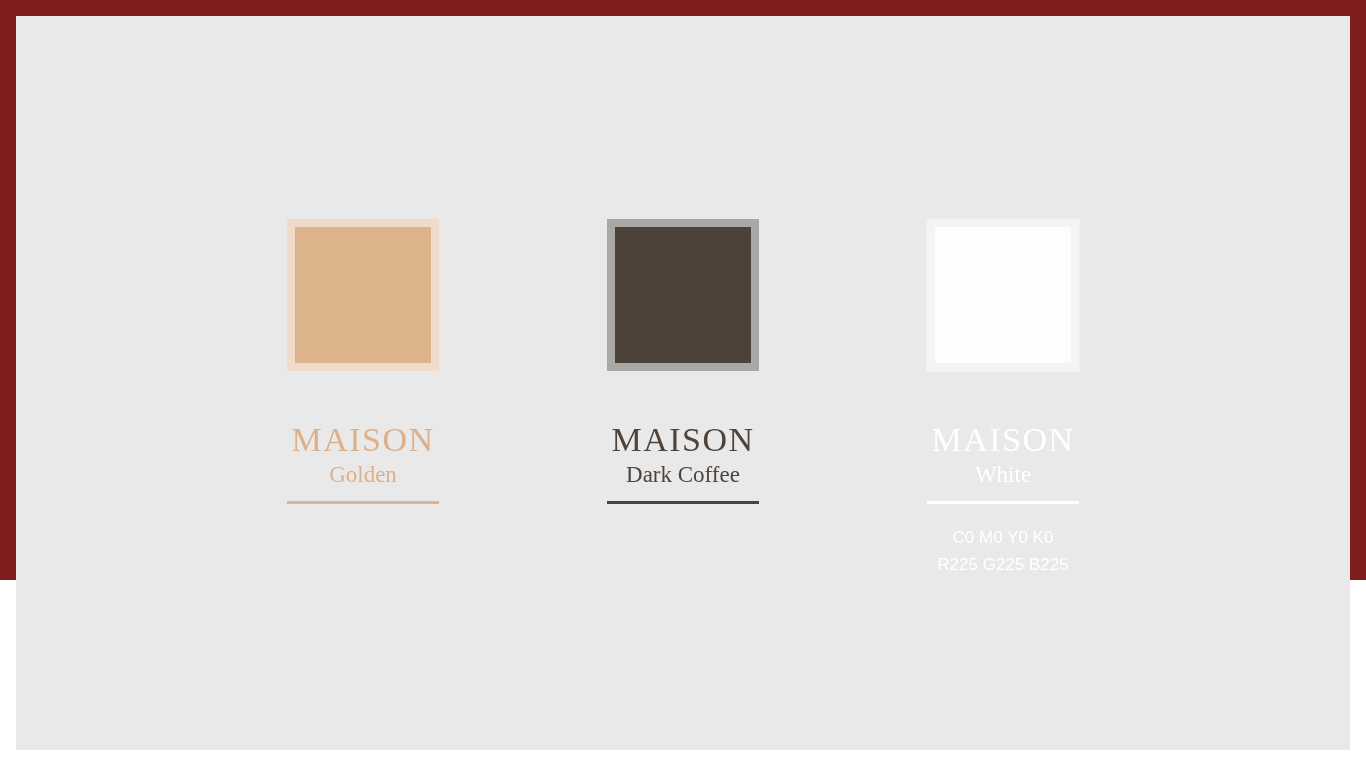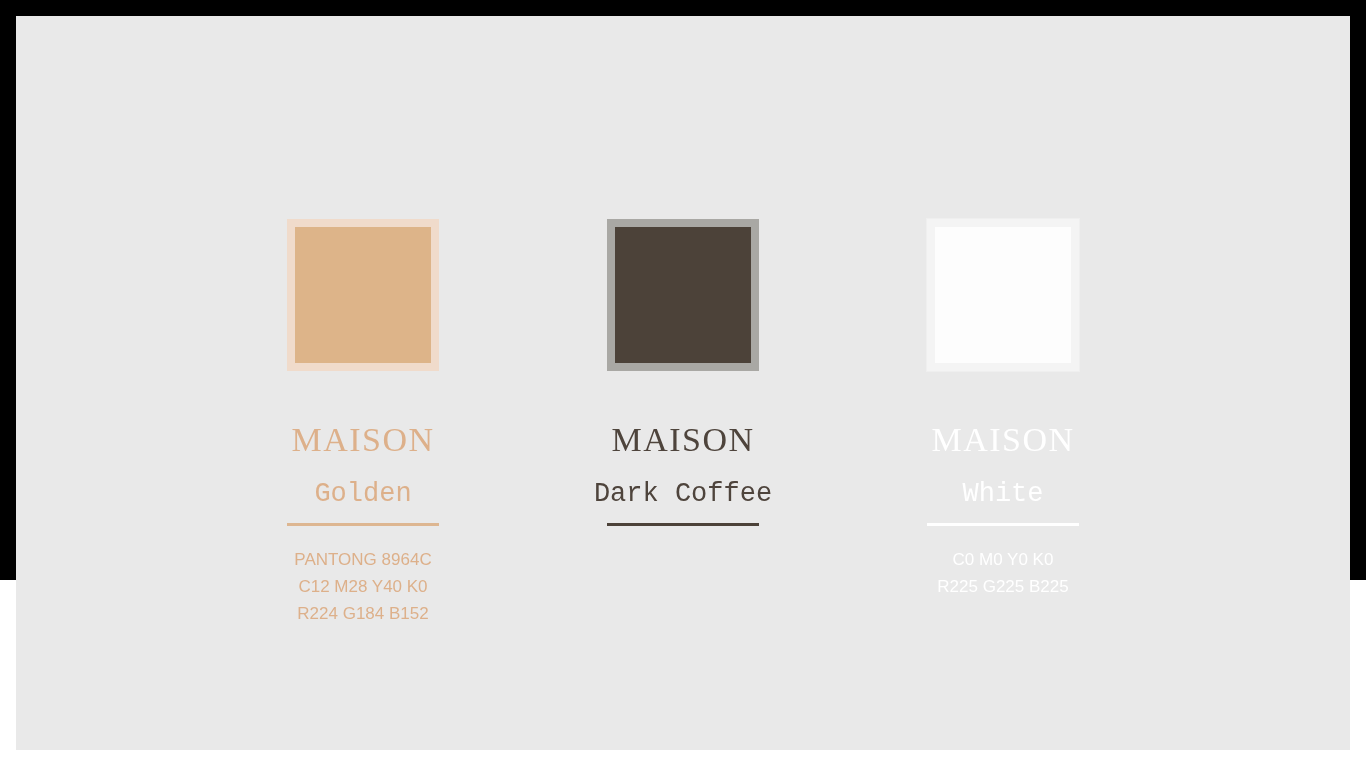--- a/index.html
+++ b/index.html
@@ -8,21 +8,21 @@
     padding: 0;
     width: 1366px;
     height: 768px;
     background: #ffffff;
     overflow: hidden;
   }
 
   .page {
     width: 1366px;
     height: 580px;
-    background: #000000;
+    background: #7f1d1d;
     position: relative;
     font-family: "Liberation Sans", sans-serif;
   }
 
   
   .canvas {
     position: absolute;
     left: 16px;
     top: 16px;
     width: 1334px;
@@ -86,24 +86,24 @@
 
   .brand {
     font-family: "Liberation Serif", serif;
     font-size: 34px;
     letter-spacing: 1.5px;
     line-height: 1.02;
     white-space: nowrap;
   }
 
   .variant {
-    font-family: Liberation Mono, monospace;
-    font-size: 27px;
+    font-family: Liberation Serif, serif;
+    font-size: 23px;
     line-height: 1.25;
-    margin-top: 20px;
+    margin-top: 3px;
     white-space: nowrap;
   }
 
   .rule {
     width: 152px;
     height: 3px;
     margin-top: 12px;
   }
 
   .specs {
@@ -142,25 +142,20 @@
 <div class="page">
   <div class="canvas">
     <div class="columns">
 
       <div class="swatch-col col-golden">
         <div class="chip chip-golden"></div>
         <div class="info">
           <div class="brand">MAISON</div>
           <div class="variant">Golden</div>
           <div class="rule"></div>
-          <div class="specs">
-            <div class="spec-line">PANTONG 8964C</div>
-            <div class="spec-line">C12 M28 Y40 K0</div>
-            <div class="spec-line">R224 G184 B152</div>
-          </div>
         </div>
       </div>
 
       <div class="swatch-col col-coffee">
         <div class="chip chip-coffee"></div>
         <div class="info">
           <div class="brand">MAISON</div>
           <div class="variant">Dark Coffee</div>
           <div class="rule"></div>
         </div>

